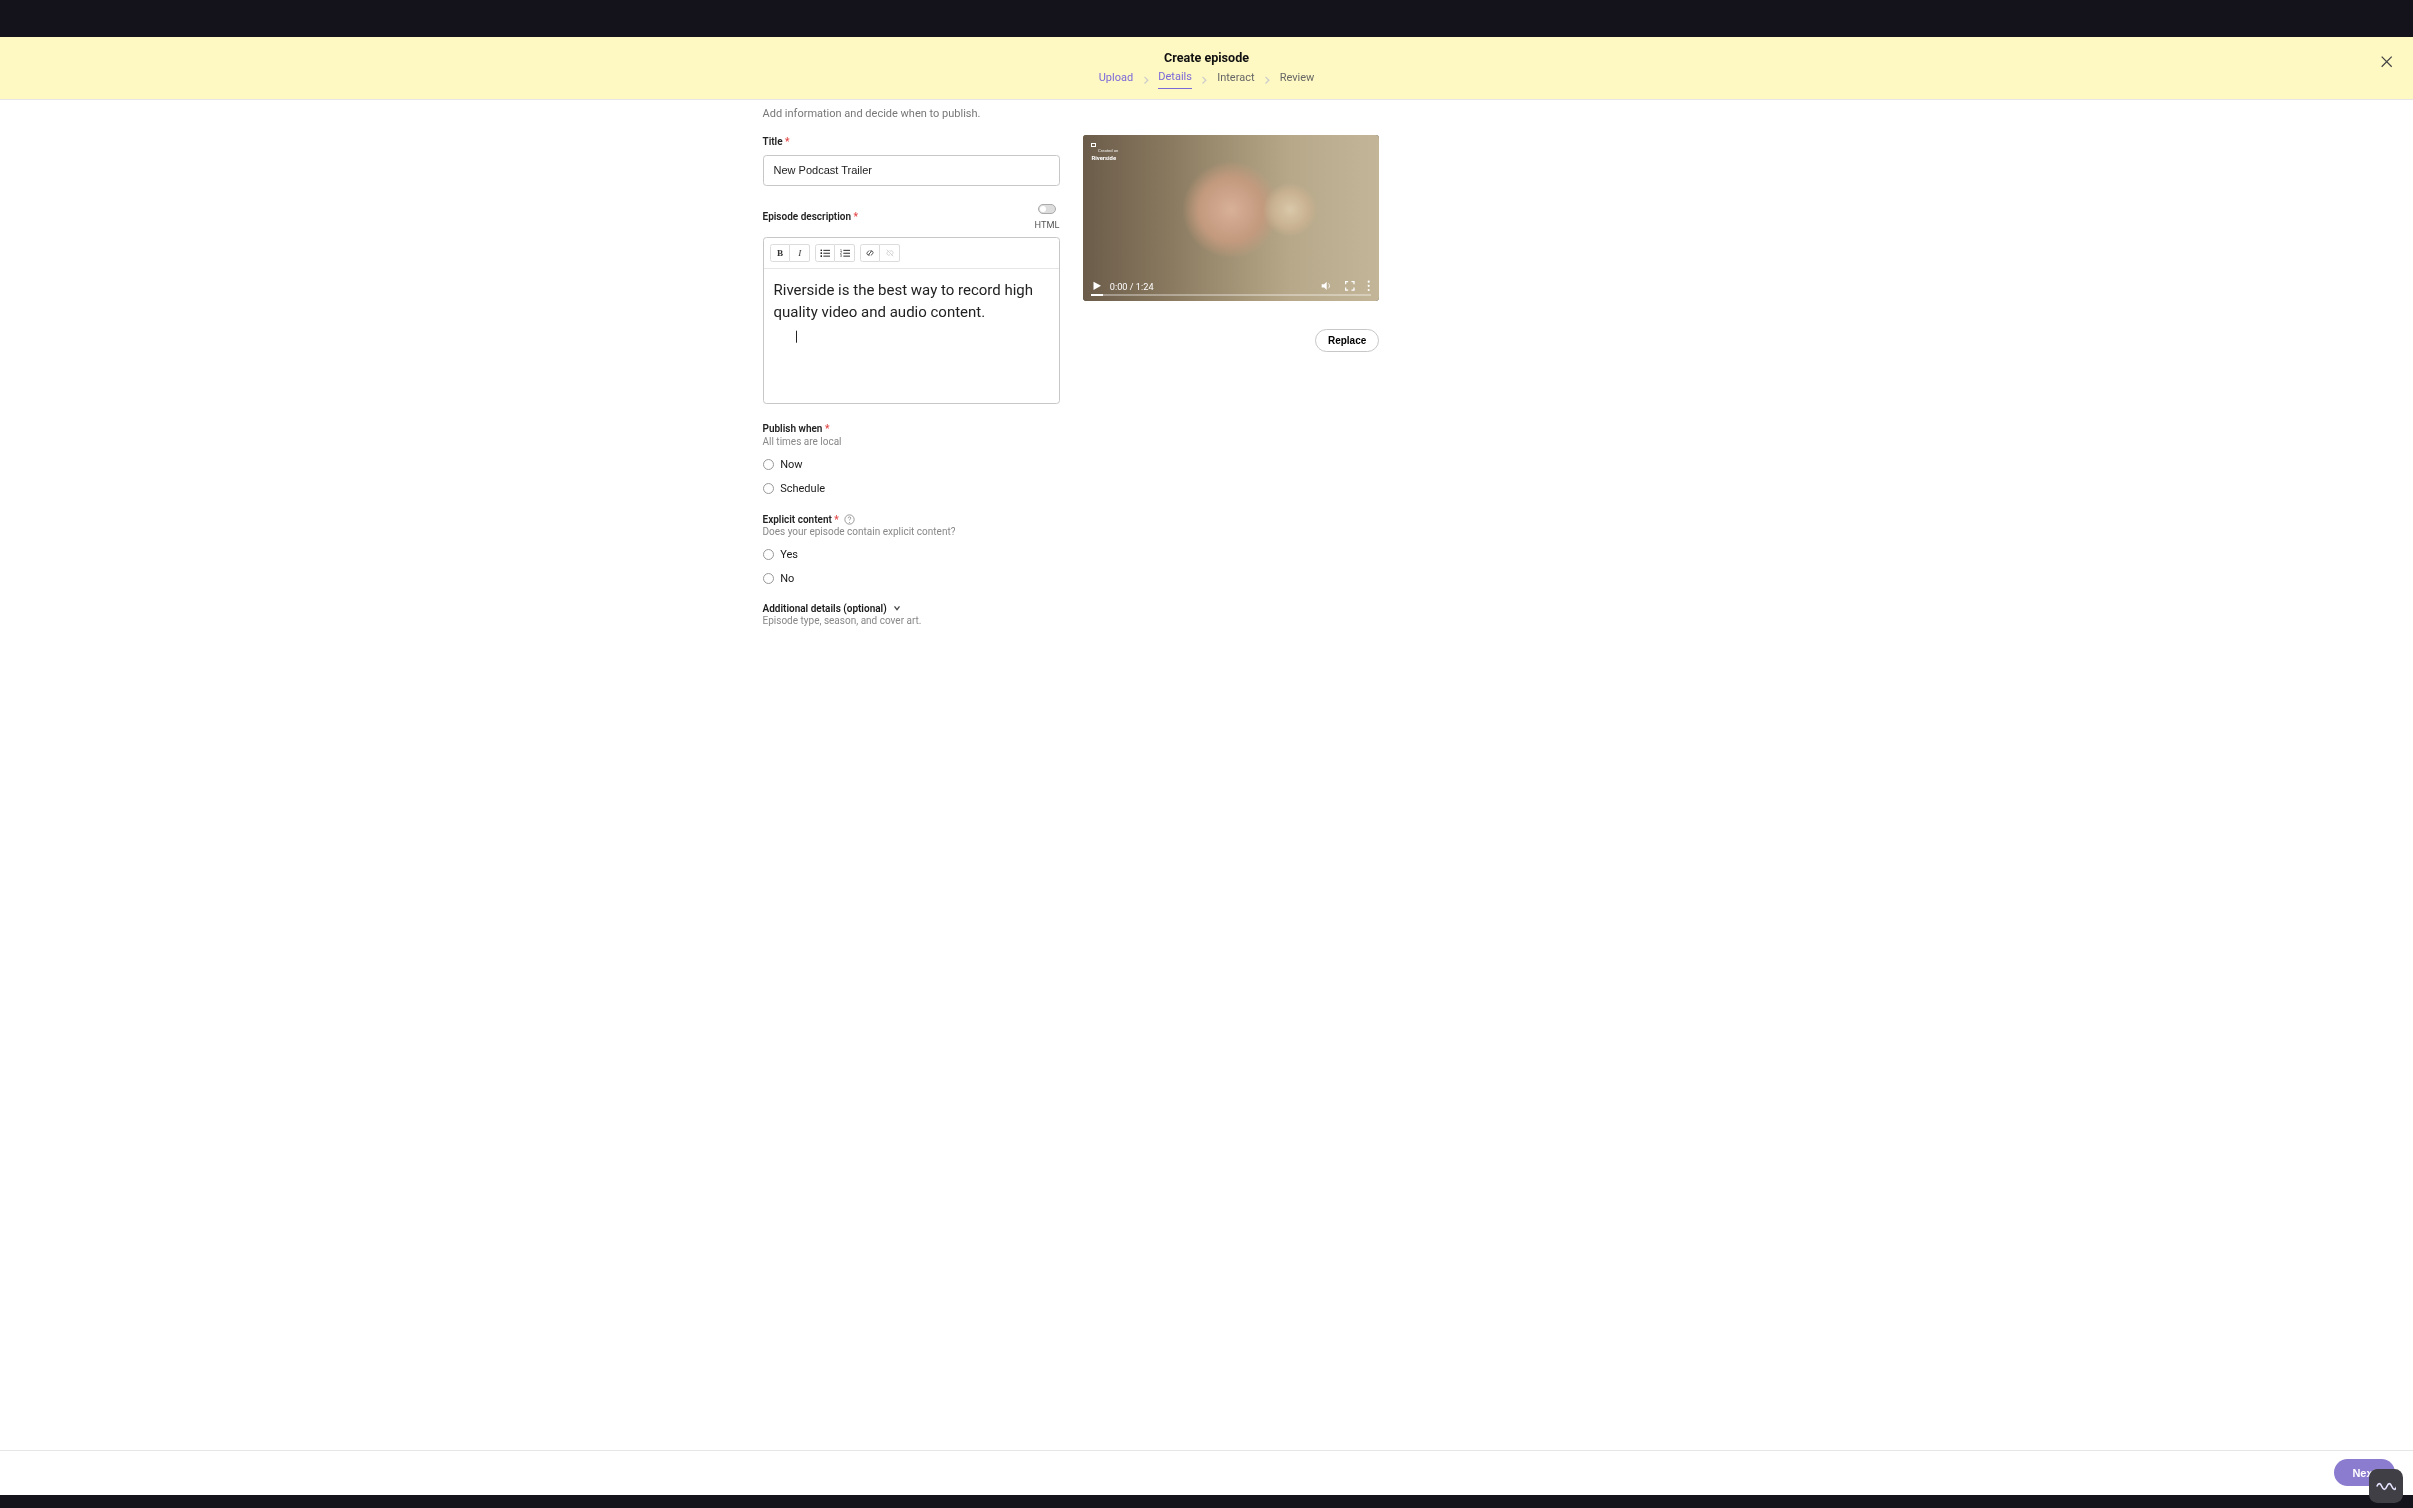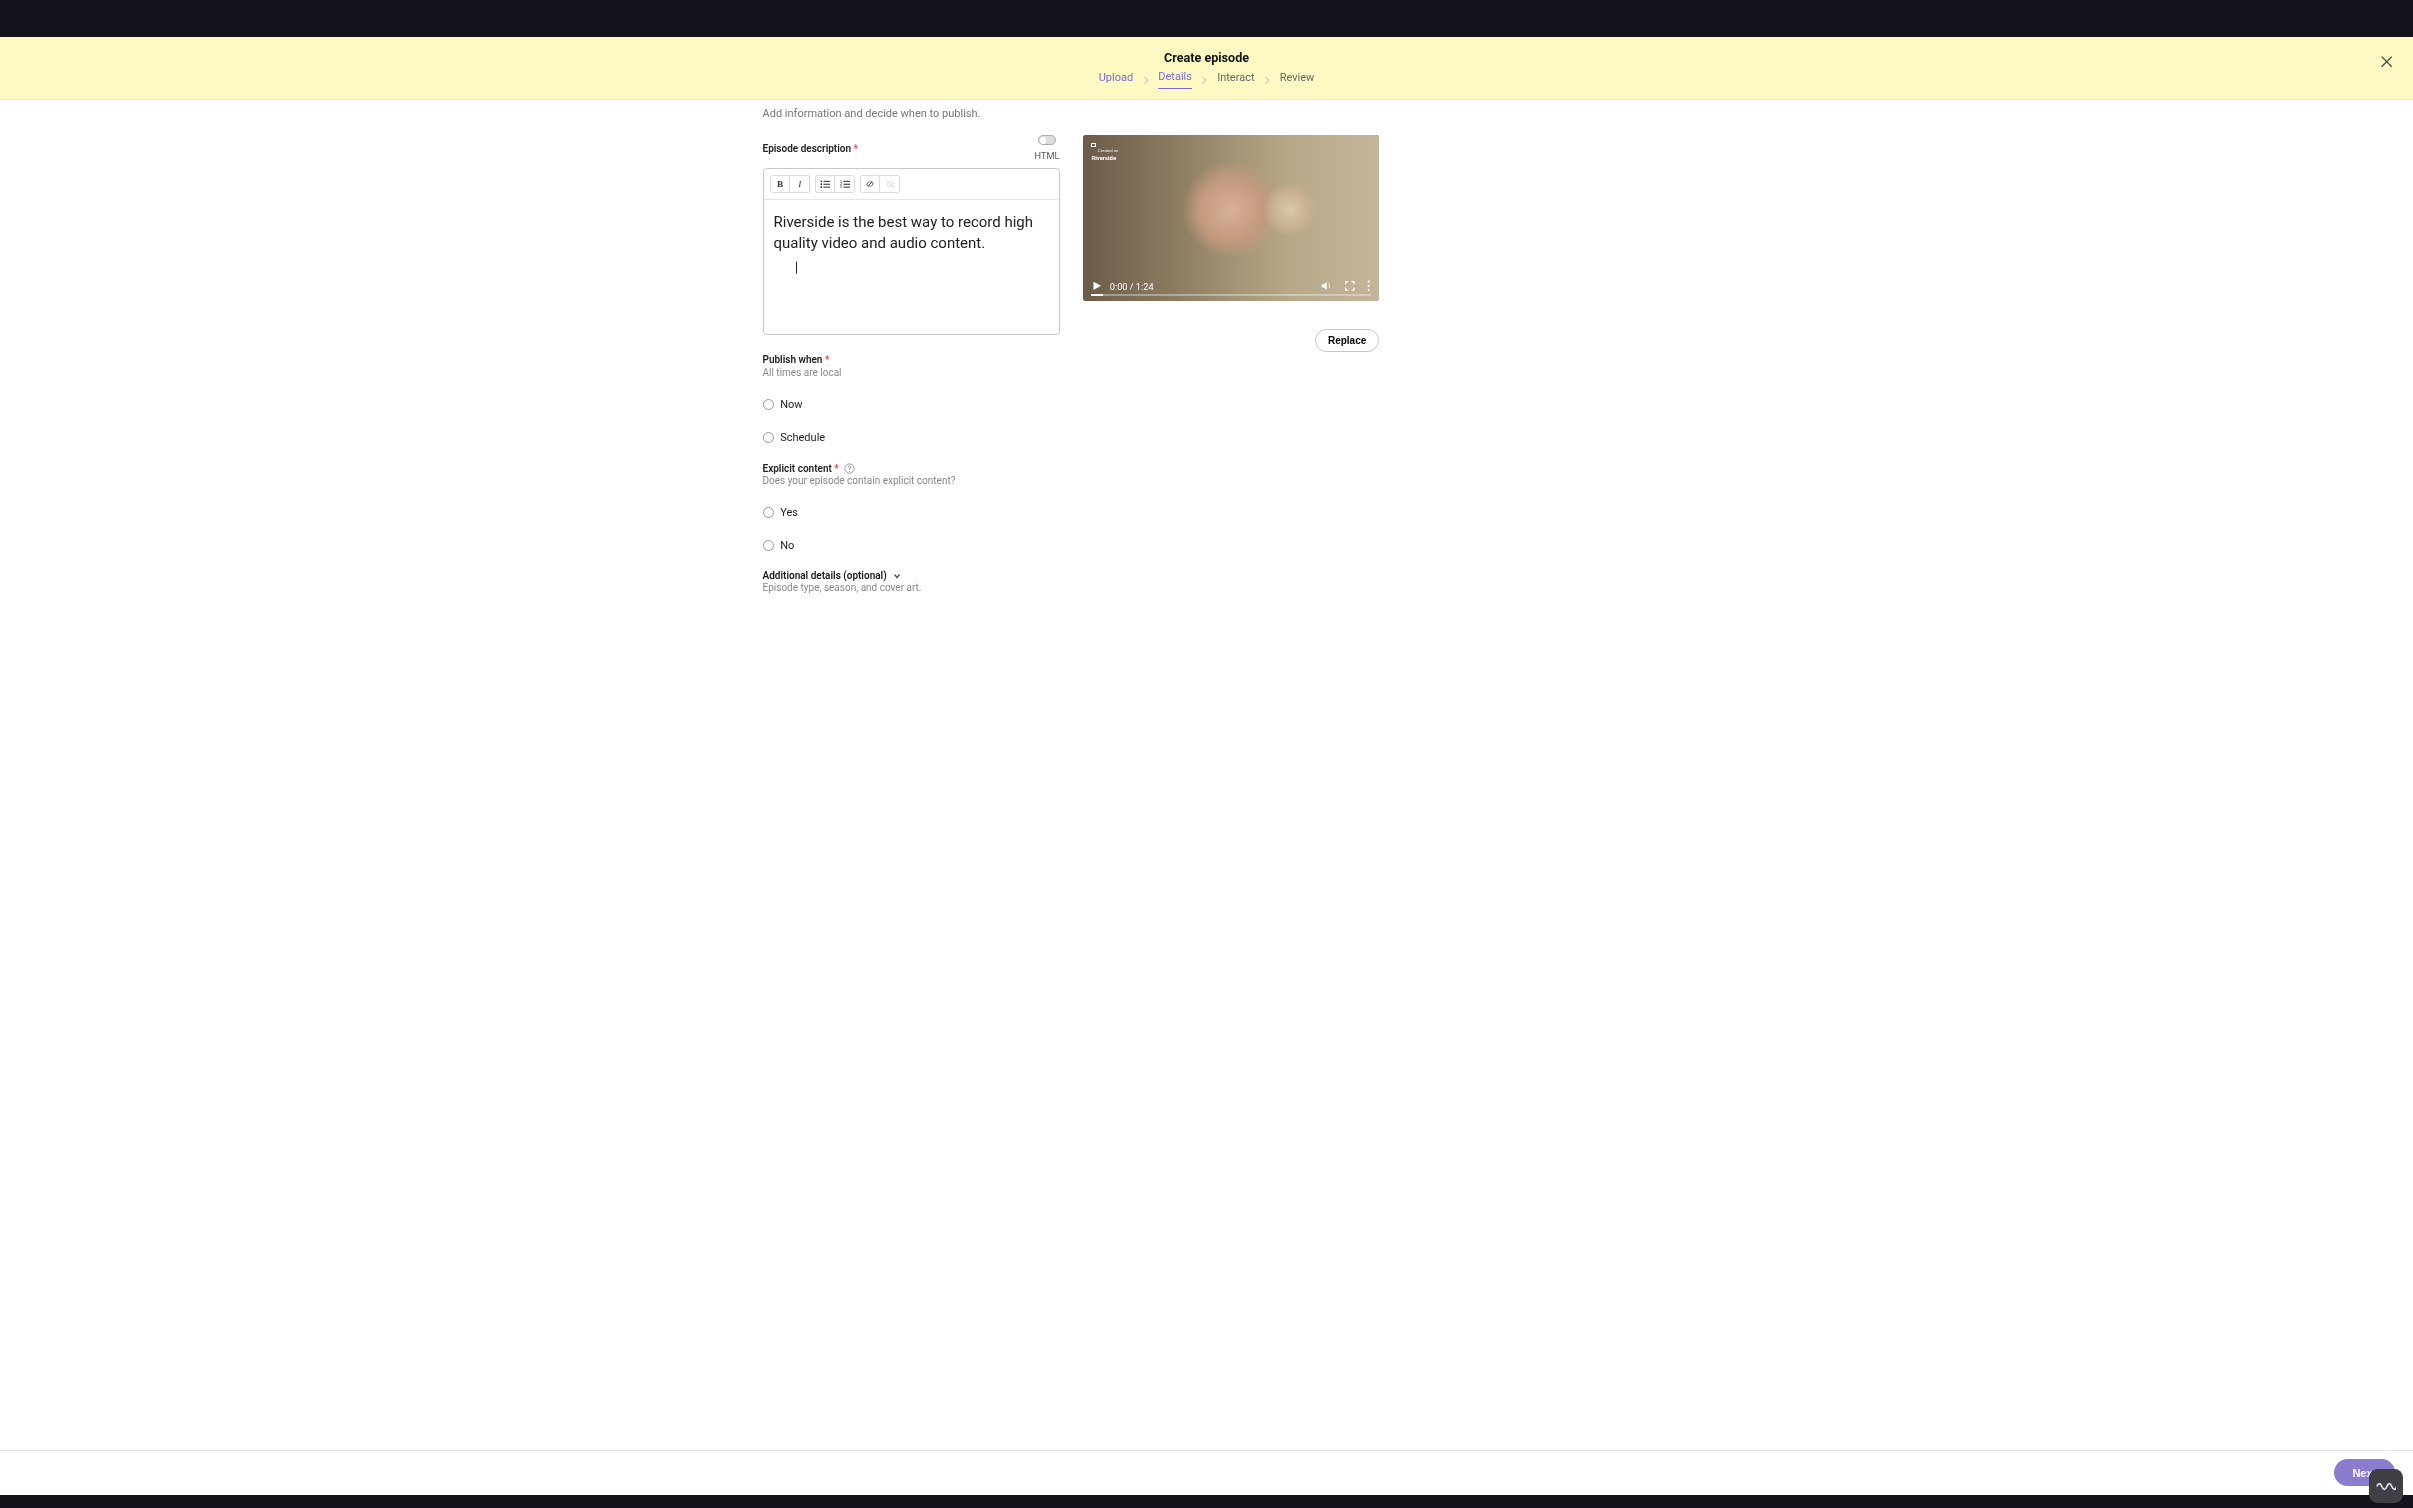--- a/index.html
+++ b/index.html
@@ -31,21 +31,21 @@
     .editor { border: 0.8px solid #c7c7c7; border-radius: 3.4px; margin-top: 6.7px; }
     .toolbar { display: flex; gap: 5px; padding: 5.9px 6.7px; border-bottom: 0.8px solid #e6e6e6; }
     .btn-group { display: flex; }
     .tool-btn { width: 20px; height: 18.4px; border: 0.8px solid #dcdcdc; background: #fff; display: flex; align-items: center; justify-content: center; cursor: pointer; color: #333; }
     .tool-btn:first-child { border-radius: 2.5px 0 0 2.5px; }
     .tool-btn:last-child { border-radius: 0 2.5px 2.5px 0; }
     .btn-group .tool-btn + .tool-btn { border-left: none; }
     .tool-btn.disabled { color: #ccc; cursor: default; }
     .editor-body { min-height: 134px; padding: 11.7px 10px 34px 10px; font-size: 15px; line-height: 1.45; color: #222; }
     .helper { font-size: 10px; color: #888; margin-top: 1px; }
-    .radio-row { display: flex; align-items: center; gap: 6.7px; margin-top: 20px; cursor: pointer; }
+    .radio-row { display: flex; align-items: center; gap: 6.7px; margin-top: 11px; cursor: pointer; }
     .radio-circle { width: 11px; height: 11px; border-radius: 50%; border: 0.8px solid #999; }
     .section-head { display: flex; align-items: center; gap: 5px; }
     .help-icon { width: 11px; height: 11px; color: #888; }
     .additional-head { display: flex; align-items: center; gap: 5px; cursor: pointer; font-weight: 600; font-size: 10px; }
     .chev-icon { display: inline-block; }
     .video-box { width: 296px; height: 166px; background: #4a4035; border-radius: 3.4px; position: relative; overflow: hidden; }
     .vid-bg { position: absolute; inset: 0; background:
       radial-gradient(circle at 70% 45%, #d9c8aa 0%, #c8b190 8%, transparent 12%),
       radial-gradient(circle at 50% 45%, #d8b098 0%, #c49a7e 18%, transparent 28%),
       linear-gradient(90deg, #6b5c4a 0%, #8a7a60 30%, #a8987a 55%, #b7a88a 70%, #c3b698 100%);
@@ -100,20 +100,24 @@
     </div>
   </div>
 </div>
 
 <div class="content">
   <div class="subtitle">Add information and decide when to publish.</div>
 
   <div class="cols">
     <div class="left">
 
+      <div class="field-group">
+        <span class="label req">Title</span>
+        <input class="text-input" value="New Podcast Trailer" style="">
+      </div>
 
       <div class="field-group">
         <div class="desc-head">
           <span class="label req">Episode description</span>
           <div class="html-toggle">
             <span class="switch"></span>
             <span class="html-label">HTML</span>
           </div>
         </div>
         <div class="editor">

